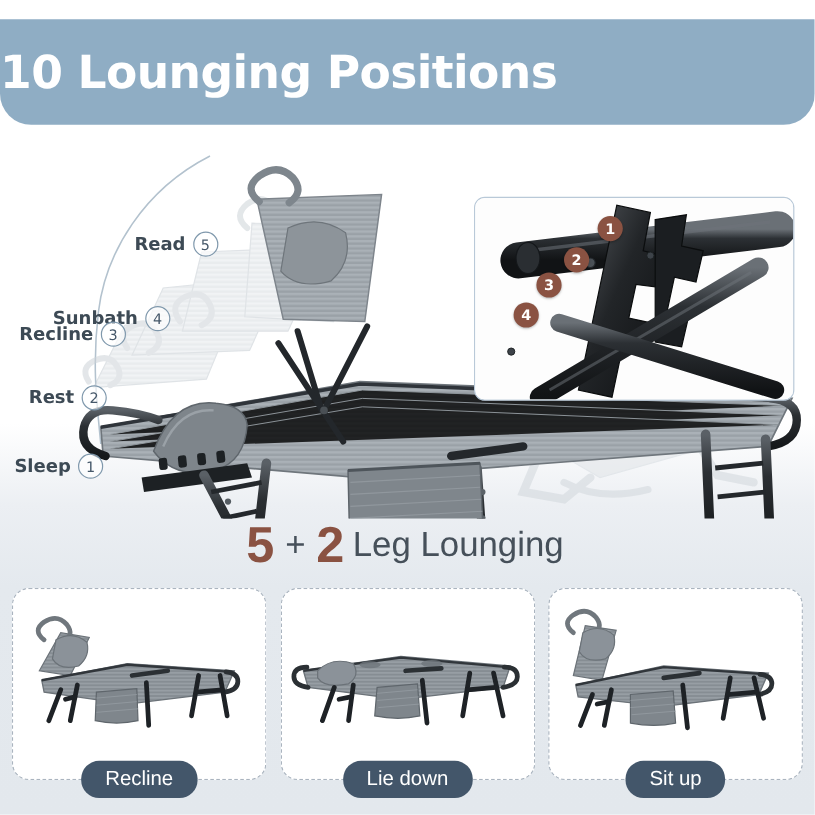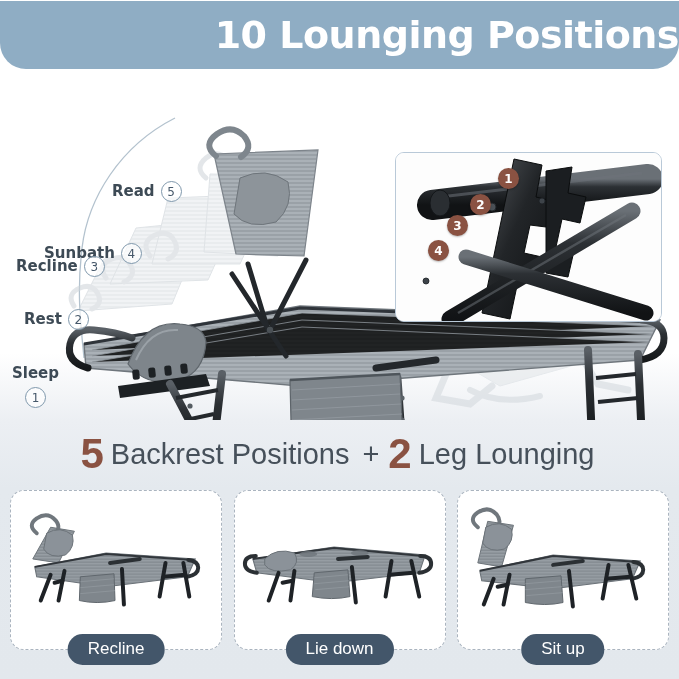--- a/index.html
+++ b/index.html
@@ -7,33 +7,33 @@
     width:679px;height:679px;
     background:#ffffff;
     font-family:"Liberation Sans", sans-serif;
     overflow:hidden;
   }
   .page{position:relative;width:679px;height:679px;overflow:hidden;
     background:linear-gradient(180deg,#ffffff 0%,#ffffff 52%,#eceff3 62%,#e4e9ee 72%,#e3e8ed 100%);}
 
   
   .banner{
-    position:absolute;left:0;top:1px;width:679px;height:68px;
+    position:absolute;left:0;top:16px;width:679px;height:88px;
     background:#8fadc4;
     border-bottom-left-radius:26px;border-bottom-right-radius:26px;
-    display:flex;align-items:center;justify-content:flex-end;
+    display:flex;align-items:center;justify-content:flex-start;
   }
   .banner-title{
     color:#ffffff;font-size:38px;font-weight:bold;letter-spacing:-0.5px;
     font-family:"DejaVu Sans", sans-serif;
     white-space:nowrap;
   }
 
   
-  .hero{position:absolute;left:0;top:68px;width:679px;height:352px;}
+  .hero{position:absolute;left:0;top:80px;width:679px;height:352px;}
 
   .hero-svg{position:absolute;left:0;top:0;width:679px;height:352px;}
 
   
   .pos-label{
     position:absolute;
     color:#3d4a55;
     font-family:"DejaVu Sans", sans-serif;
     font-weight:bold;font-size:15px;
     white-space:nowrap;
@@ -45,21 +45,21 @@
     border:1.3px solid #7f98ac;color:#46586a;
     font-size:12px;font-weight:normal;
     display:flex;align-items:center;justify-content:center;
     background:rgba(255,255,255,.65);
     font-family:"DejaVu Sans", sans-serif;
   }
   .lbl-5{left:112px;top:113px;}
   .lbl-4{left:44px;top:147px;margin-top:28px;}
   .lbl-3{left:16px;top:188px;}
   .lbl-2{left:24px;top:241px;}
-  .lbl-1{left:12px;top:298px;flex-direction:column;}
+  .lbl-1{left:12px;top:298px;}
 
   
   .inset{
     position:absolute;left:395px;top:84px;width:265px;height:168px;
     background:#ffffff;border:1.6px solid #b9c9d8;border-radius:9px;
     overflow:hidden;
   }
   .inset svg{position:absolute;left:0;top:0;}
   .badge{
     position:absolute;width:21px;height:21px;border-radius:50%;
@@ -331,21 +331,20 @@
 
       <div class="badge bd-1">1</div>
       <div class="badge bd-2">2</div>
       <div class="badge bd-3">3</div>
       <div class="badge bd-4">4</div>
     </div>
   </div>
 
   <div class="mid">
     <span class="big">5</span>
-    <span class="word">Backrest Positions</span>
     <span class="plus">+</span>
     <span class="big">2</span>
     <span class="word">Leg Lounging</span>
   </div>
 
   <div class="cards">
 
     <div class="card">
       <svg class="card-art" viewBox="0 0 212 115">
         <defs>

